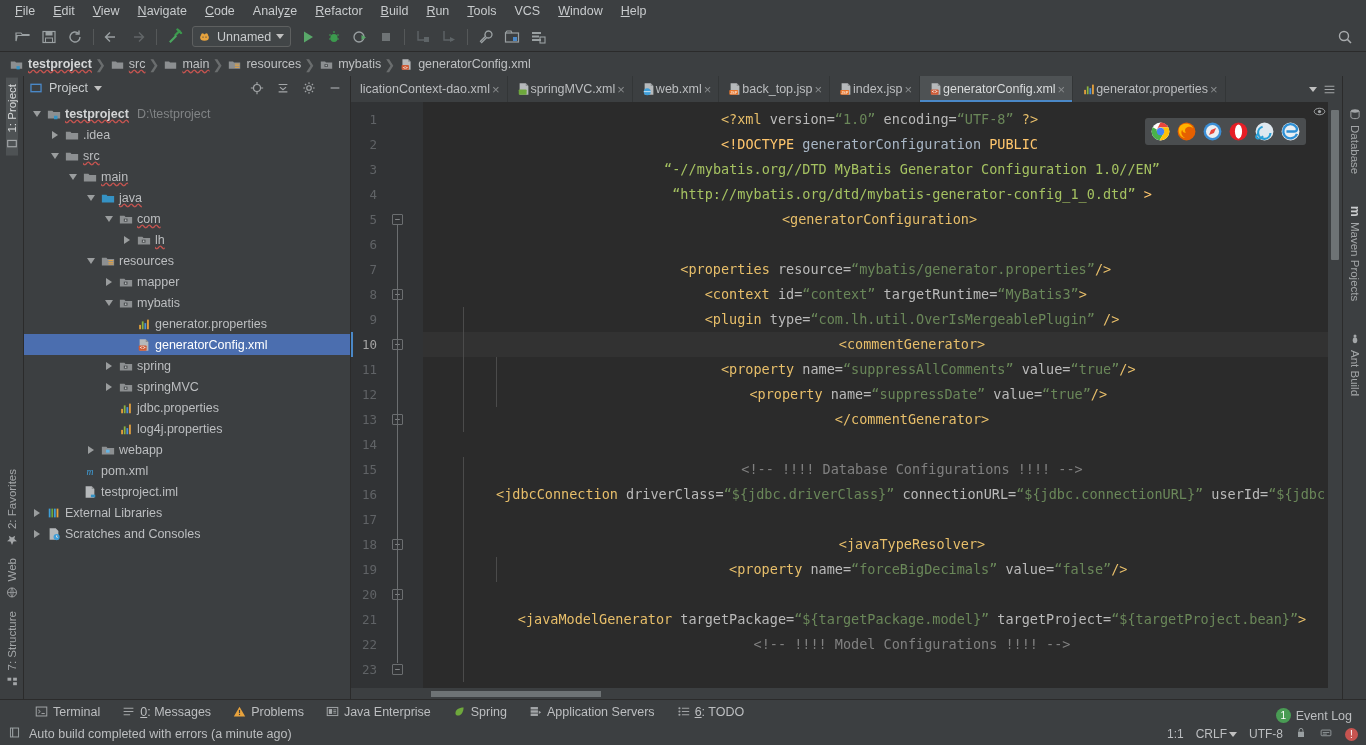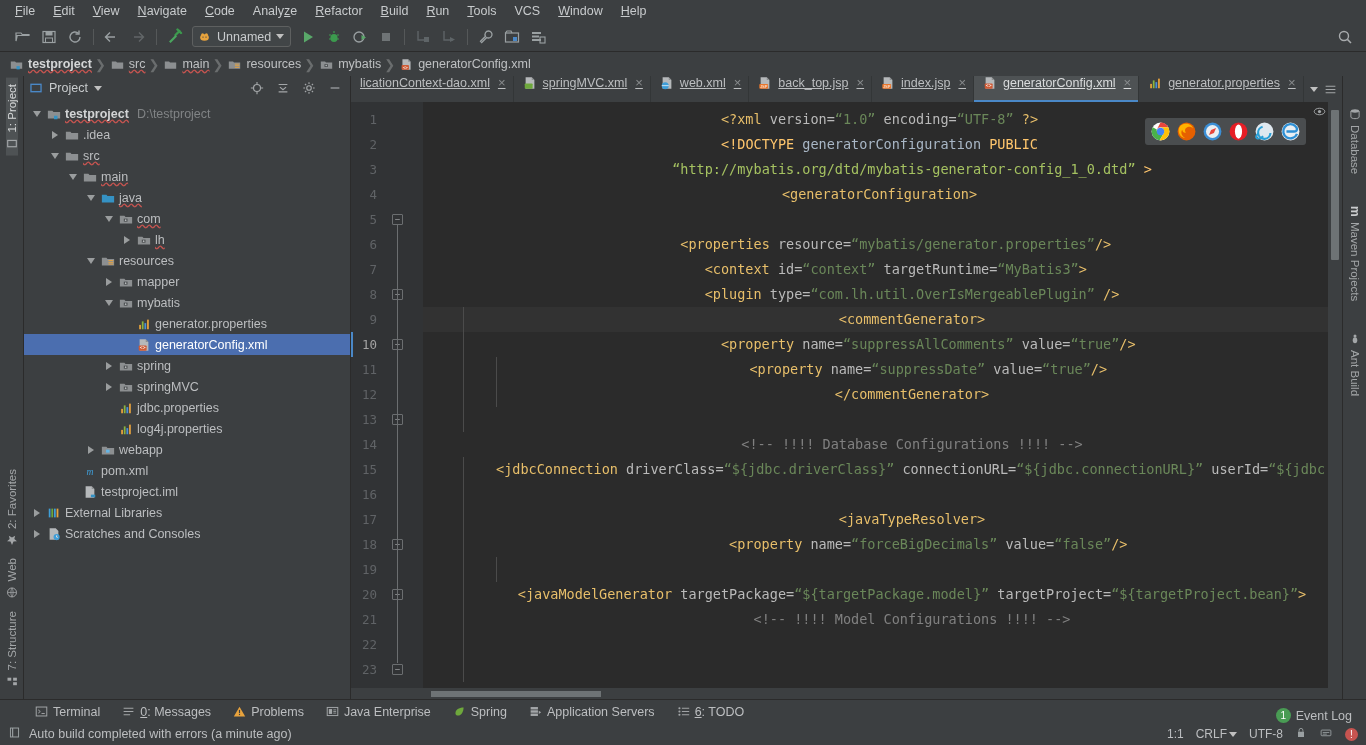--- a/index.html
+++ b/index.html
@@ -104,25 +104,24 @@
   .tlabel.wavy { text-decoration: underline wavy #c75450; text-decoration-skip-ink: none; }
   .tsub { color: #808385; padding-left: 8px; font-size: 12.5px; }
 
   
   .editorwrap { flex: 1; display: flex; flex-direction: column; min-width: 0; background: #2b2b2b; }
   .tabsbar {
     height: 26px; display: flex; align-items: stretch;
     background: #3c3f41; flex: none; overflow: hidden;
   }
   .etab {
-    display: flex; align-items: flex-start; gap: 6px;
+    display: flex; align-items: center; 
     padding: 0 7px 0 9px; font-size: 12.5px; color: #bcbec0;
     border-right: 1px solid #333637; position: relative; white-space: nowrap;
     flex: none;
-    text-decoration: underline;
   }
   .etab.active { background: #4e5254; color: #d9dbdc; }
   .etab.active::after {
     content: ""; position: absolute; left: 0; right: 0; bottom: 0;
     height: 2px; background: #4a88c7;
   }
   .etab .x { color: #888b8d; font-size: 13px; line-height: 1; padding-left: 2px; }
   .tabs-right { margin-left: auto; display: flex; align-items: center; gap: 6px; padding: 0 6px; flex: none; }
 
   .editorbody { flex: 1; display: flex; min-height: 0; position: relative; }
@@ -879,20 +878,21 @@
                 <path d="M3 9.5c-2 1.5-2.6 3.2-1.6 4 1 .9 3.4.2 5.6-1.4" fill="none" stroke="#2a9fd6" stroke-width="1.6"></path>
                 <path d="M13 9.3A5.2 5.2 0 1 1 6.4 4" fill="none" stroke="#2a9fd6" stroke-width="1.8"></path>
               </svg></span>
             <span class="bico"><svg width="19" height="19" viewBox="0 0 16 16">
                 <circle cx="8" cy="8" r="7.5" fill="#e9eef2"></circle>
                 <path d="M13.5 10a6 6 0 1 1-1.3-6.4C14 5.2 14 8 11 8H4.6" fill="none" stroke="#2d8fd4" stroke-width="2"></path>
               </svg></span>
           </div>
       <div class="cline"><span class="k-tag">&lt;?xml </span><span class="k-attr">version=</span><span class="k-str2">“1.0”</span><span class="k-attr"> encoding=</span><span class="k-str2">“UTF-8”</span><span class="k-tag"> ?&gt;</span></div>
           <div class="cline"><span class="k-ent">&lt;!DOCTYPE </span><span class="k-txt">generatorConfiguration </span><span class="k-ent">PUBLIC</span></div>
+          <div class="cline"><span class="k-doc">        “-//mybatis.org//DTD MyBatis Generator Configuration 1.0//EN”</span></div>
           <div class="cline"><span class="k-doc">        “http://mybatis.org/dtd/mybatis-generator-config_1_0.dtd”</span><span class="k-ent"> &gt;</span></div>
           <div class="cline"><span class="k-tag">&lt;generatorConfiguration&gt;</span></div>
           <div class="cline">&nbsp;</div>
           <div class="cline"><span class="k-tag">    &lt;properties </span><span class="k-attr">resource=</span><span class="k-str2">“mybatis/generator.properties”</span><span class="k-tag">/&gt;</span></div>
           <div class="cline"><span class="k-tag">    &lt;context </span><span class="k-attr">id=</span><span class="k-str2">“context”</span><span class="k-attr"> targetRuntime=</span><span class="k-str2">“MyBatis3”</span><span class="k-tag">&gt;</span></div>
           <div class="cline"><span class="k-tag">        &lt;plugin </span><span class="k-attr">type=</span><span class="k-str2">“com.lh.util.OverIsMergeablePlugin”</span><span class="k-tag"> /&gt;</span></div>
           <div class="cline cur"><span class="k-tag">        &lt;commentGenerator&gt;</span></div>
           <div class="cline"><span class="k-tag">            &lt;property </span><span class="k-attr">name=</span><span class="k-str2">“suppressAllComments”</span><span class="k-attr"> value=</span><span class="k-str2">“true”</span><span class="k-tag">/&gt;</span></div>
           <div class="cline"><span class="k-tag">            &lt;property </span><span class="k-attr">name=</span><span class="k-str2">“suppressDate”</span><span class="k-attr"> value=</span><span class="k-str2">“true”</span><span class="k-tag">/&gt;</span></div>
           <div class="cline"><span class="k-tag">        &lt;/commentGenerator&gt;</span></div>

